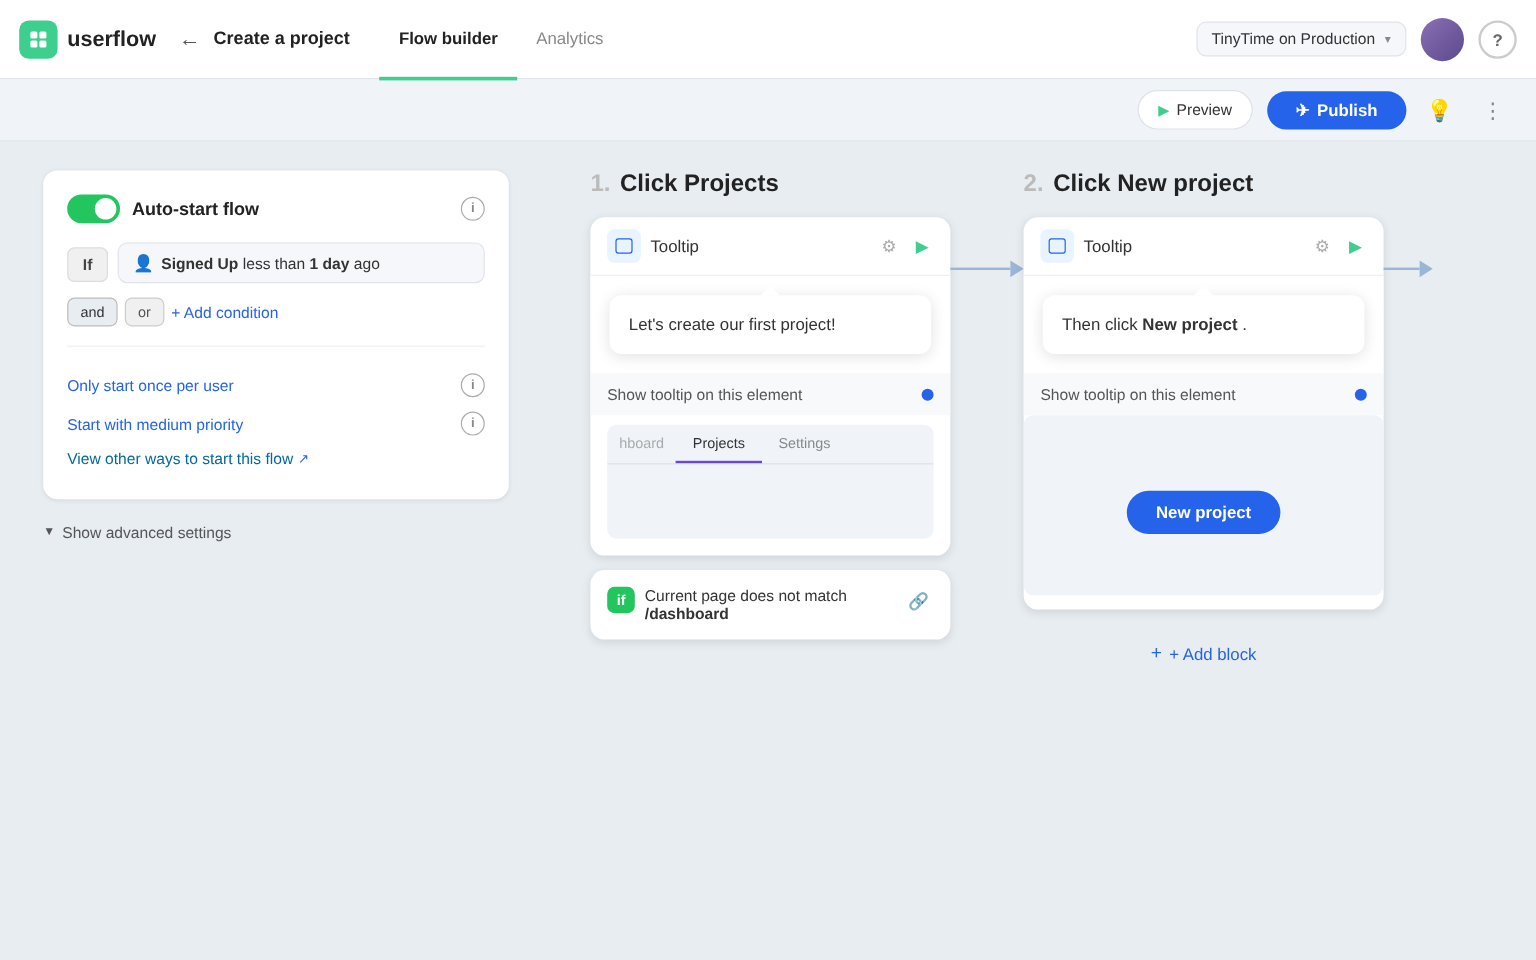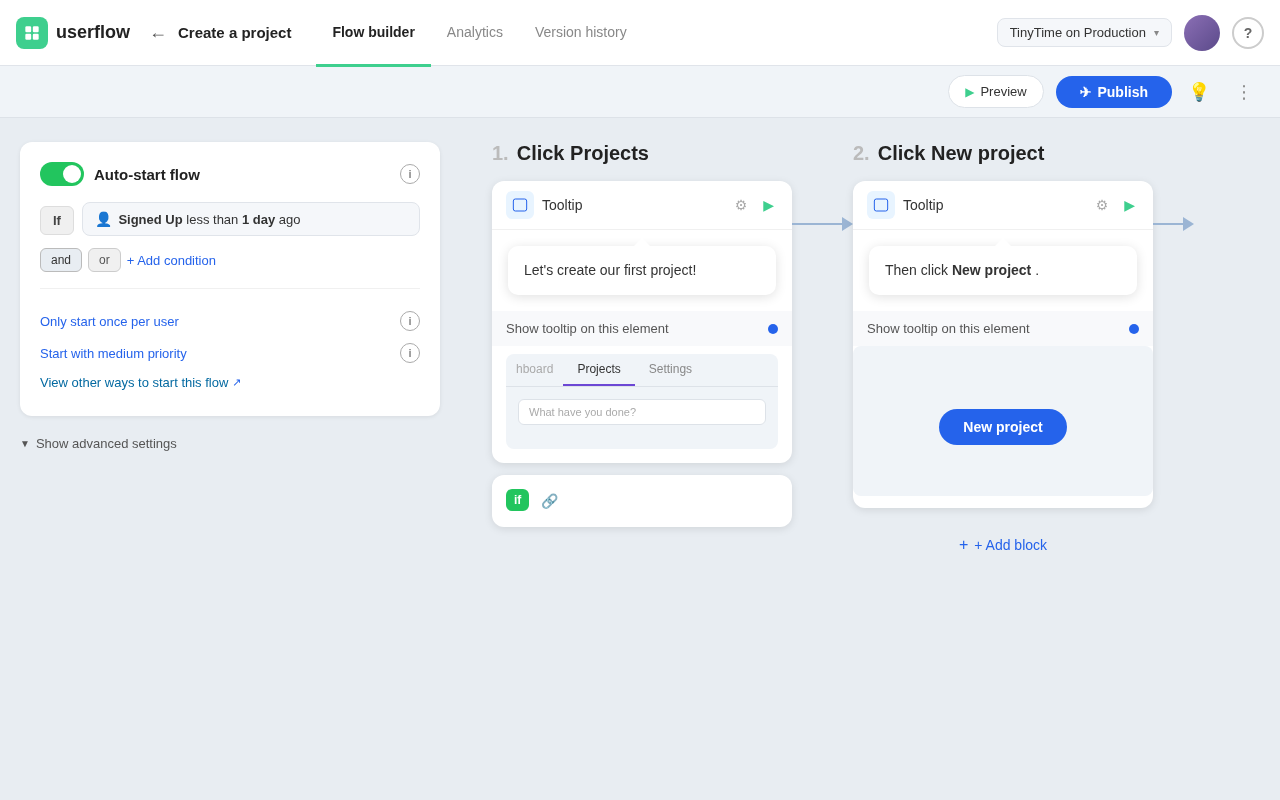--- a/index.html
+++ b/index.html
@@ -55,21 +55,21 @@
     .publish-icon { font-size: 14px; }
     .bulb-btn { width: 32px; height: 32px; border-radius: 50%; background: none; border: none; font-size: 18px; cursor: pointer; color: #888; }
     .more-btn { width: 32px; height: 32px; border-radius: 50%; background: none; border: none; font-size: 18px; cursor: pointer; color: #888; }
 
     
     .main-layout { display: flex; height: calc(800px - 66px - 52px); }
 
     
     .left-panel {
       width: 460px; min-width: 460px; background: #e8edf2;
-      padding: 24px 20px; overflow-y: auto;
+      padding: 24px 36px; overflow-y: auto;
     }
     .auto-start-card {
       background: #fff; border-radius: 12px; padding: 20px;
       box-shadow: 0 1px 4px rgba(0,0,0,0.08);
     }
     .auto-start-header { display: flex; align-items: center; justify-content: space-between; margin-bottom: 16px; }
     .toggle-label { display: flex; align-items: center; gap: 10px; }
     .toggle { position: relative; width: 44px; height: 24px; }
     .toggle input { opacity: 0; width: 0; height: 0; }
     .toggle-slider {
@@ -242,21 +242,20 @@
         </svg>
     </div>
     <span class="logo-text">userflow</span>
   </div>
   <button class="back-btn">←</button>
   <span class="page-title">Create a project</span>
 
   <div class="nav-tabs">
     <a class="nav-tab active">Flow builder</a>
     <a class="nav-tab">Analytics</a>
-    <a class="nav-tab">Version history</a>
   </div>
 
   <div class="nav-right">
     <div class="env-selector">
       <span>TinyTime on Production</span>
       <span class="env-caret">▾</span>
     </div>
     <div class="avatar-placeholder"></div>
     <button class="help-btn">?</button>
   </div>
@@ -366,27 +365,31 @@
             <span>Show tooltip on this element</span>
             <div class="connector-dot"></div>
           </div>
 
           <div class="mock-screenshot">
             <div class="mock-tabs">
               <div class="mock-tab-dashboard">hboard</div>
               <div class="mock-tab active">Projects</div>
               <div class="mock-tab">Settings</div>
             </div>
-            <div class="mock-input">What have you done?</div>
           </div>
         </div>
 
         <div class="if-card">
           <div class="if-card-row">
             <div class="if-badge-green">if</div>
+            <div class="if-card-content">
+              <span>Current page</span>
+              <span> does not match </span>
+              <strong>/dashboard</strong>
+            </div>
             <button class="link-icon-btn">🔗</button>
           </div>
         </div>
       </div>
 
       <div class="step-arrow-area">
         <div style="display:flex;align-items:center;height:48px;margin-top:0;">
           <div style="width:50px;height:2px;background:#9bb5d4;"></div>
           <div style="width:0;height:0;border-top:7px solid transparent;border-bottom:7px solid transparent;border-left:11px solid #9bb5d4;"></div>
         </div>

